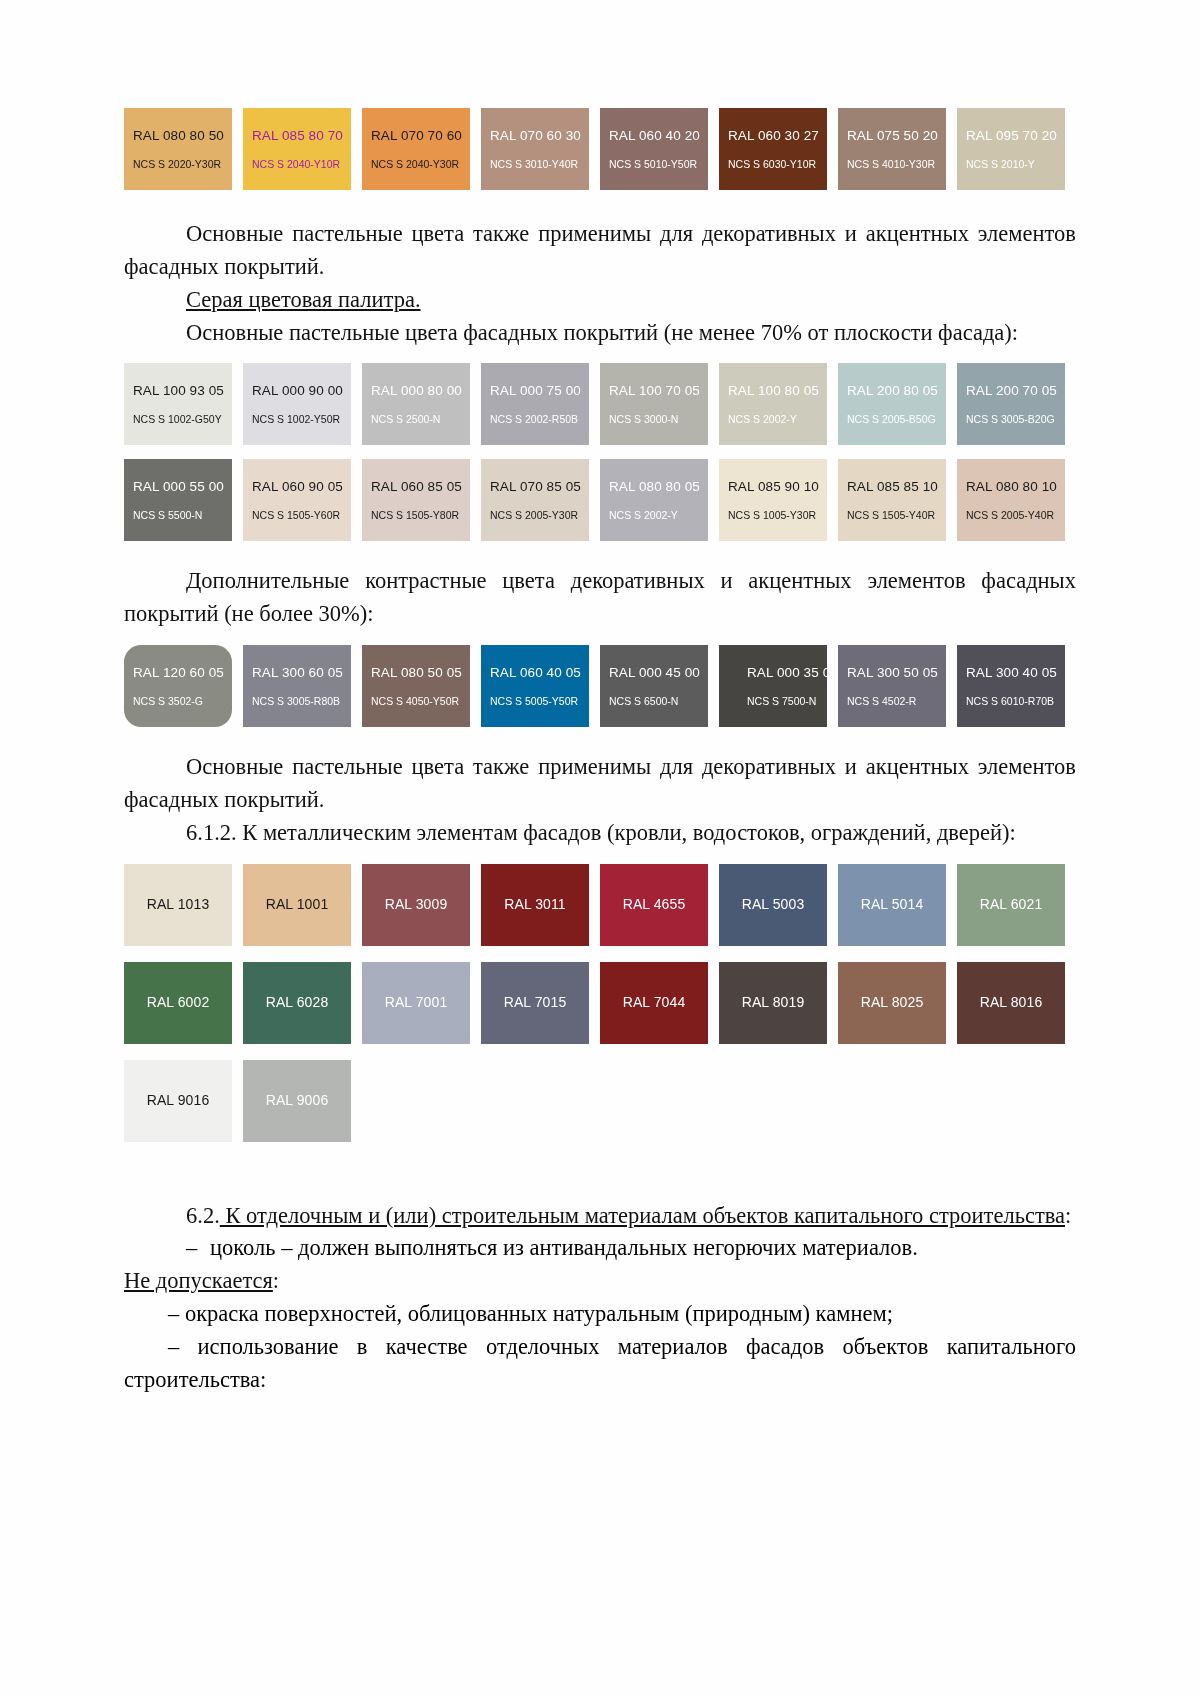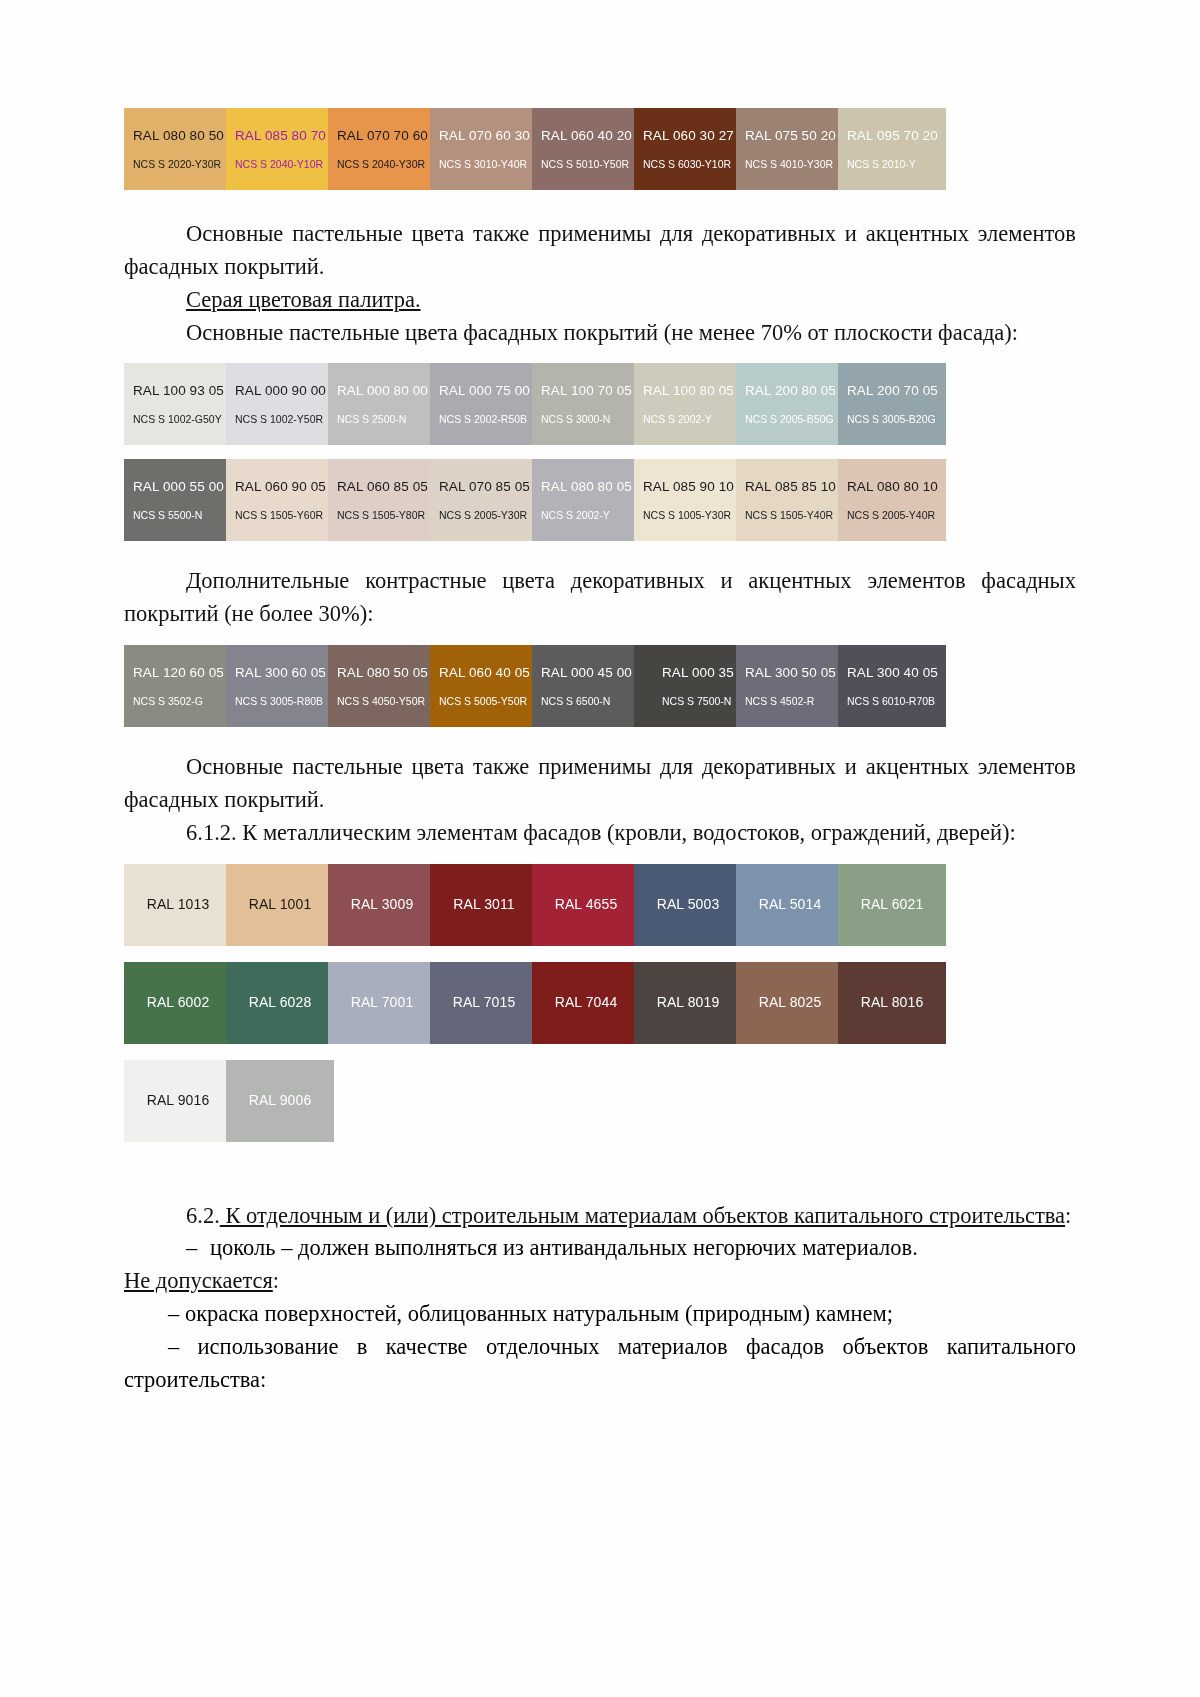--- a/index.html
+++ b/index.html
@@ -61,21 +61,21 @@
 
   
   .swatch-row{
     display:flex;
     gap:0;
     justify-content:flex-start;
     margin:0;
   }
 
   .swatch{
-    width:102px;
+    width:119px;
     box-sizing:border-box;
     margin-right:0;
     position:relative;
   }
   .swatch .chip{
     width:108px;
     height:82px;
     box-sizing:border-box;
     display:flex;
     flex-direction:column;
@@ -297,39 +297,39 @@
 
     <div class="gap-md"></div>
 
     <p class="para">Дополнительные контрастные цвета декоративных и акцентных элементов фасадных покрытий (не более 30%):</p>
 
     <div class="gap-sm"></div>
 
     <div class="block">
       <div class="swatch-row">
         <div class="swatch">
-            <div class="chip" id="s-gc-0" style="background-color: rgb(138, 140, 131); color: rgb(255, 255, 255);">
+            <div class="chip" id="s-gc-0" style="background-color: rgb(138, 140, 131); color: rgb(255, 255, 255); border-radius: 17px;">
               <span class="ral">RAL 120 60 05</span>
               <span class="ncs">NCS S 3502-G</span>
             </div>
           </div>
         <div class="swatch">
             <div class="chip" id="s-gc-1" style="background-color: rgb(132, 132, 143); color: rgb(255, 255, 255);">
               <span class="ral">RAL 300 60 05</span>
               <span class="ncs">NCS S 3005-R80B</span>
             </div>
           </div>
         <div class="swatch">
             <div class="chip" id="s-gc-2" style="background-color: rgb(124, 102, 93); color: rgb(255, 255, 255);">
               <span class="ral">RAL 080 50 05</span>
               <span class="ncs">NCS S 4050-Y50R</span>
             </div>
           </div>
         <div class="swatch">
-            <div class="chip" id="s-gc-3" style="background-color: #a16207; color: rgb(255, 255, 255);">
+            <div class="chip" id="s-gc-3" style="background-color: #0369a1; color: rgb(255, 255, 255);">
               <span class="ral">RAL 060 40 05</span>
               <span class="ncs">NCS S 5005-Y50R</span>
             </div>
           </div>
         <div class="swatch">
             <div class="chip" id="s-gc-4" style="background-color: rgb(92, 92, 92); color: rgb(255, 255, 255);">
               <span class="ral">RAL 000 45 00</span>
               <span class="ncs">NCS S 6500-N</span>
             </div>
           </div>

